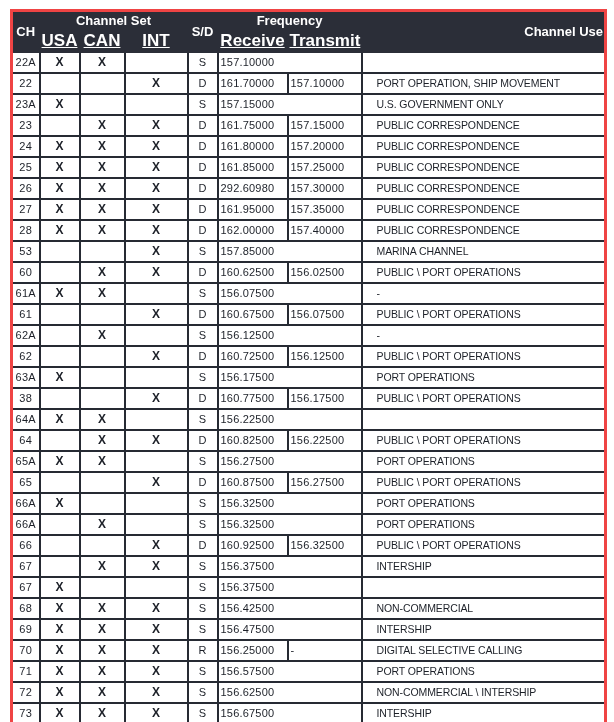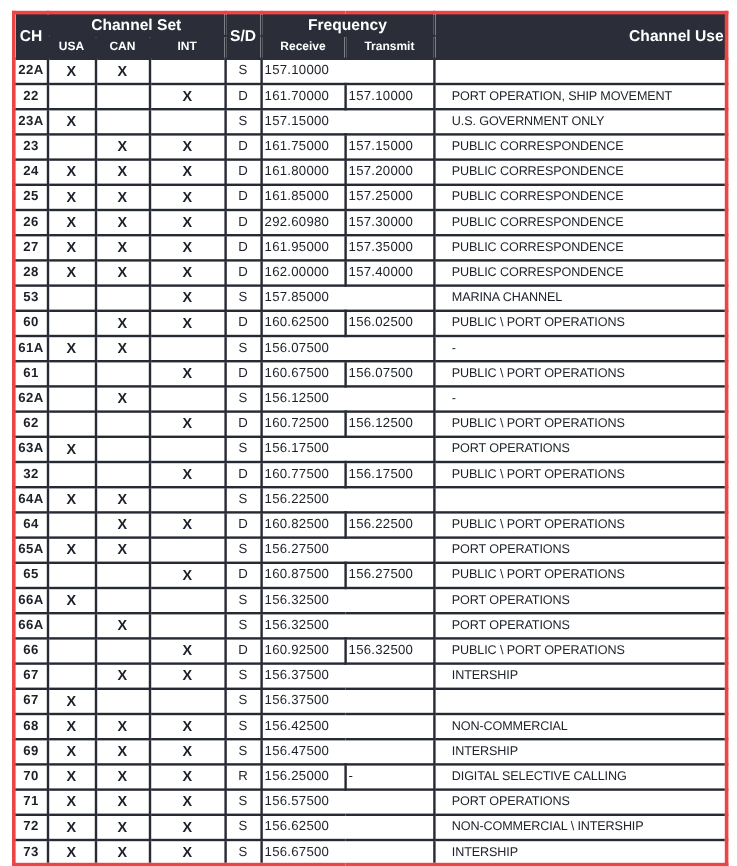--- a/index.html
+++ b/index.html
@@ -28,26 +28,26 @@
   }
   thead th {
     background: #2b2e38;
     color: #ffffff;
     border-color: #2b2e38;
     font-weight: bold;
     text-align: center;
     padding: 0 1px;
   }
   thead tr.h1 th { height: 19px; font-size: 13px; }
-  thead tr.h2 th { height: 19px; font-size: 10px; }
+  thead tr.h2 th { height: 19px; font-size: 17px; text-decoration: underline; }
   th.h-ch { font-size: 14px; }
   th.h-use { font-size: 13.5px; text-align: right; }
   tbody tr { height: 21px; }
   tbody td { font-size: 11px; background: #ffffff; }
-  td.c-ch   { text-align: center; letter-spacing: 0.3px; font-weight: bold; }
+  td.c-ch   { text-align: center; letter-spacing: 0.3px; }
   td.c-x    { text-align: center; font-weight: bold; font-size: 12px; }
   td.c-sd   { text-align: center; }
   td.c-freq { text-align: left; letter-spacing: 0.2px; }
   td.c-use  { text-align: left; font-size: 10.5px; letter-spacing: -0.1px; padding-left: 14px; }
 </style>
 </head>
 <body>
 
 <table class="vhf">
   <colgroup>
@@ -225,21 +225,21 @@
       <tr>
         <td class="c-ch">63A</td>
         <td class="c-x">X</td>
         <td class="c-x"></td>
         <td class="c-x"></td>
         <td class="c-sd">S</td>
         <td class="c-freq" colspan="2">156.17500</td>
         <td class="c-use">PORT OPERATIONS</td>
       </tr>
       <tr>
-        <td class="c-ch">32</td>
+        <td class="c-ch">38</td>
         <td class="c-x"></td>
         <td class="c-x"></td>
         <td class="c-x">X</td>
         <td class="c-sd">D</td>
         <td class="c-freq">160.77500</td>
         <td class="c-freq">156.17500</td>
         <td class="c-use">PUBLIC \ PORT OPERATIONS</td>
       </tr>
       <tr>
         <td class="c-ch">64A</td>

